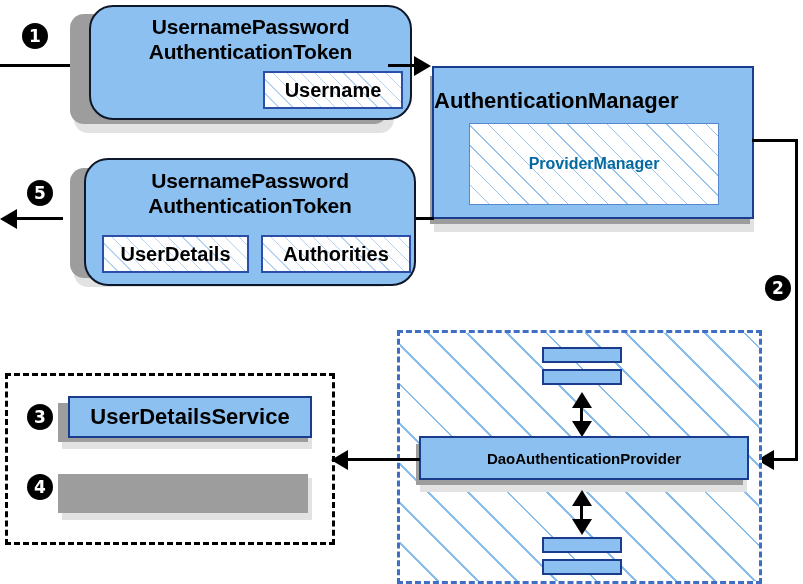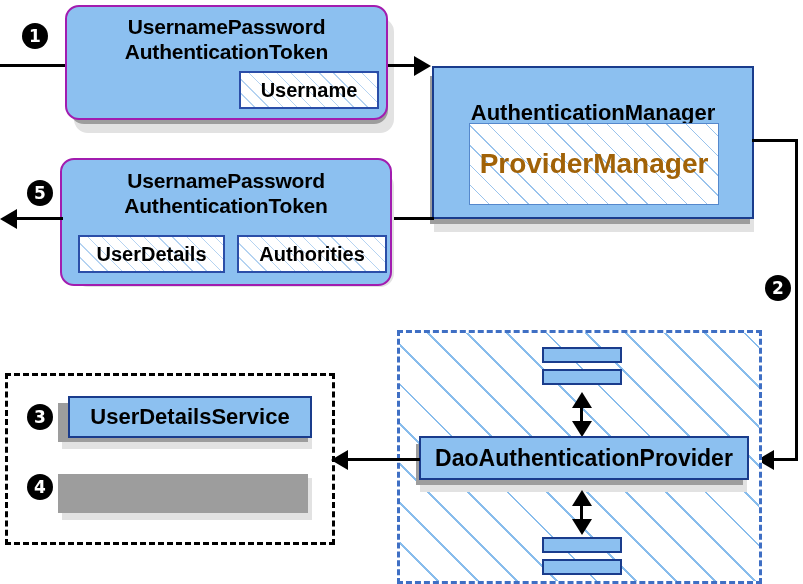--- a/index.html
+++ b/index.html
@@ -39,23 +39,24 @@
   .shadow-light {
     position: absolute;
     background: #e2e2e2;
     box-sizing: border-box;
   }
 
   
   .token {
     position: absolute;
     background: #8CC0F0;
-    border: 2px solid #a21caf;
-    border-radius: 14px;
-    box-sizing: border-box;
+    border: 2px solid #0f172a;
+    border-radius: 24px;
+    box-sizing: border-box;
+    margin-left: 24px;
   }
   .token-title {
     position: absolute;
     left: 0; right: 0;
     text-align: center;
     font-weight: bold;
     font-size: 21px;
     line-height: 25px;
     color: #000000;
     letter-spacing: -0.2px;
@@ -104,22 +105,22 @@
       45deg,
       rgba(120,175,230,0) 0px,
       rgba(120,175,230,0) 13px,
       rgba(120,175,230,0.75) 13px,
       rgba(120,175,230,0.75) 14px);
   }
   .hatchpanel span {
     position: relative;
     z-index: 2;
     font-weight: bold;
-    font-size: 28px;
-    color: #a16207;
+    font-size: 16px;
+    color: #0369a1;
   }
 
   
   .dashed-black {
     position: absolute;
     border: 3px dashed #000000;
     box-sizing: border-box;
     background: transparent;
   }
   .dashed-blue {
@@ -228,21 +229,21 @@
     </div>
   </div>
 
   <div class="hline" style="left:388px; top:64px; width:34px;"></div>
   <div class="arrow arrow-right" style="left:414px; top:56px;"></div>
 
   <div class="shadow-light" style="left:434px; top:80px; width:320px; height:152px;"></div>
   <div class="shadow-dark" style="left:430px; top:76px; width:320px; height:148px;"></div>
 
   <div class="bluebox" style="left:432px; top:66px; width:322px; height:153px; display:block;">
-    <div style="position:absolute; left:0; right:0; top:32px; text-align:center; font-size:22px; font-weight:bold;">AuthenticationManager</div>
+    <div style="position:absolute; left:0; right:0; top:20px; text-align:left; font-size:22px; font-weight:bold;">AuthenticationManager</div>
     <div class="hatchpanel" style="left:35px; top:55px; width:250px; height:82px;">
       <div class="hatch"></div>
       <span>ProviderManager</span>
     </div>
   </div>
 
   <div class="hline" style="left:388px; top:217px; width:46px;"></div>
 
   <div class="shadow-light" style="left:74px; top:172px; width:320px; height:115px; border-radius:14px;"></div>
   <div class="shadow-dark" style="left:70px; top:168px; width:318px; height:110px; border-radius:14px;"></div>
@@ -281,21 +282,21 @@
 
   <div class="minibar" style="left:542px; top:347px; width:80px; height:16px;"></div>
   <div class="minibar" style="left:542px; top:369px; width:80px; height:16px;"></div>
 
   <div class="arrow arrow-up" style="left:572px; top:392px;"></div>
   <div class="vline" style="left:580px; top:396px; height:30px;"></div>
   <div class="arrow arrow-down" style="left:572px; top:421px;"></div>
 
   <div class="shadow-light" style="left:420px; top:448px; width:327px; height:44px;"></div>
   <div class="shadow-dark" style="left:416px; top:444px; width:327px; height:41px;"></div>
-  <div class="bluebox" style="left:419px; top:436px; width:330px; height:44px; font-size:23px;">
+  <div class="bluebox" style="left:419px; top:436px; width:330px; height:44px; font-size:15px;">
     <span>DaoAuthenticationProvider</span>
   </div>
 
   <div class="arrow arrow-up" style="left:572px; top:490px;"></div>
   <div class="vline" style="left:580px; top:494px; height:28px;"></div>
   <div class="arrow arrow-down" style="left:572px; top:519px;"></div>
 
   <div class="minibar" style="left:542px; top:537px; width:80px; height:16px;"></div>
   <div class="minibar" style="left:542px; top:559px; width:80px; height:16px;"></div>
 

